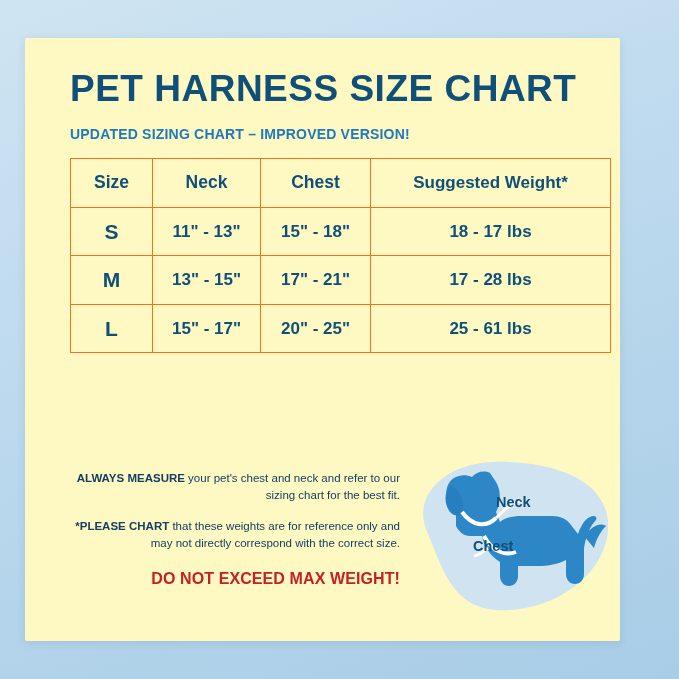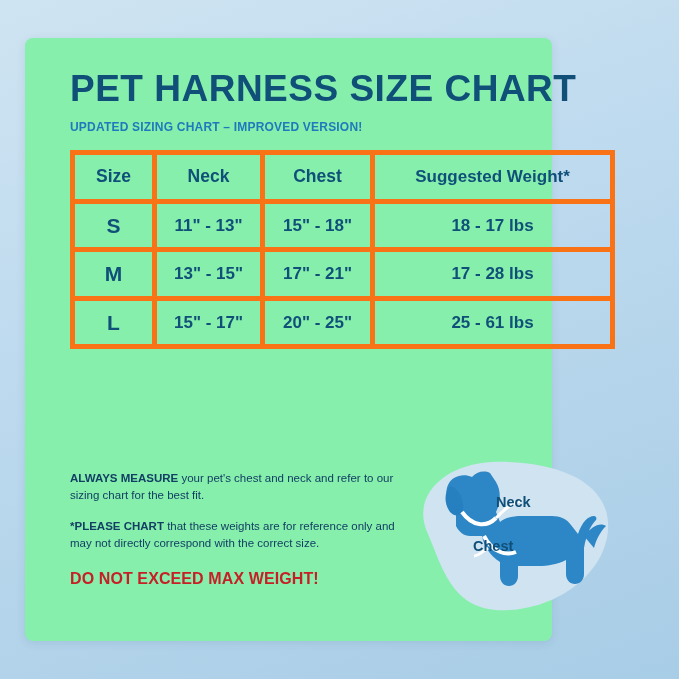--- a/index.html
+++ b/index.html
@@ -16,57 +16,57 @@
   }
   #page {
     position: relative;
     width: 679px;
     height: 679px;
   }
   .card {
     position: absolute;
     left: 25px;
     top: 38px;
-    width: 527px;
+    width: 595px;
     height: 603px;
-    background: #86efac;
-    border-radius: 8px;
+    background: #fef9c3;
+    border-radius: 2px;
     box-shadow: 0 2px 10px rgba(20,60,90,0.10);
   }
   .inner {
     position: absolute;
     left: 45px;
     top: 32px;
     right: 40px;
   }
   .title {
     font-size: 37px;
     font-weight: bold;
     letter-spacing: 0.5px;
     color: #0f4f78;
     line-height: 1.05;
     margin: 0 0 4px 0;
     white-space: nowrap;
   }
   .subtitle {
-    font-size: 12px;
+    font-size: 14px;
     font-weight: bold;
     color: #1f79bd;
     letter-spacing: 0.2px;
-    margin: 11px 0 16px 0;
+    margin: 17px 0 16px 0;
     white-space: nowrap;
   }
 
   table.sizes {
     border-collapse: collapse;
     width: 540px;
     table-layout: fixed;
   }
   table.sizes th, table.sizes td {
-    border: 5px solid #f97316;
+    border: 1px solid #f97316;
     color: #0f4f78;
     text-align: center;
     font-weight: bold;
     height: 48.5px;
     padding: 0;
   }
   table.sizes thead th {
     font-size: 17.5px;
     height: 49px;
   }
@@ -82,21 +82,21 @@
 
   .notes {
     position: absolute;
     left: 45px;
     top: 432px;
     width: 330px;
     font-size: 11.5px;
     color: #123f63;
     line-height: 1.45;
   }
-  .notes p { margin: 0 0 15px 0; }
+  .notes p { margin: 0 0 15px 0; text-align: right; }
   .notes .bold { font-weight: bold; }
   .warn {
     color: #c62027;
     font-weight: bold;
     font-size: 16px;
     letter-spacing: 0.1px;
   }
 
   .dog-wrap {
     position: absolute;

